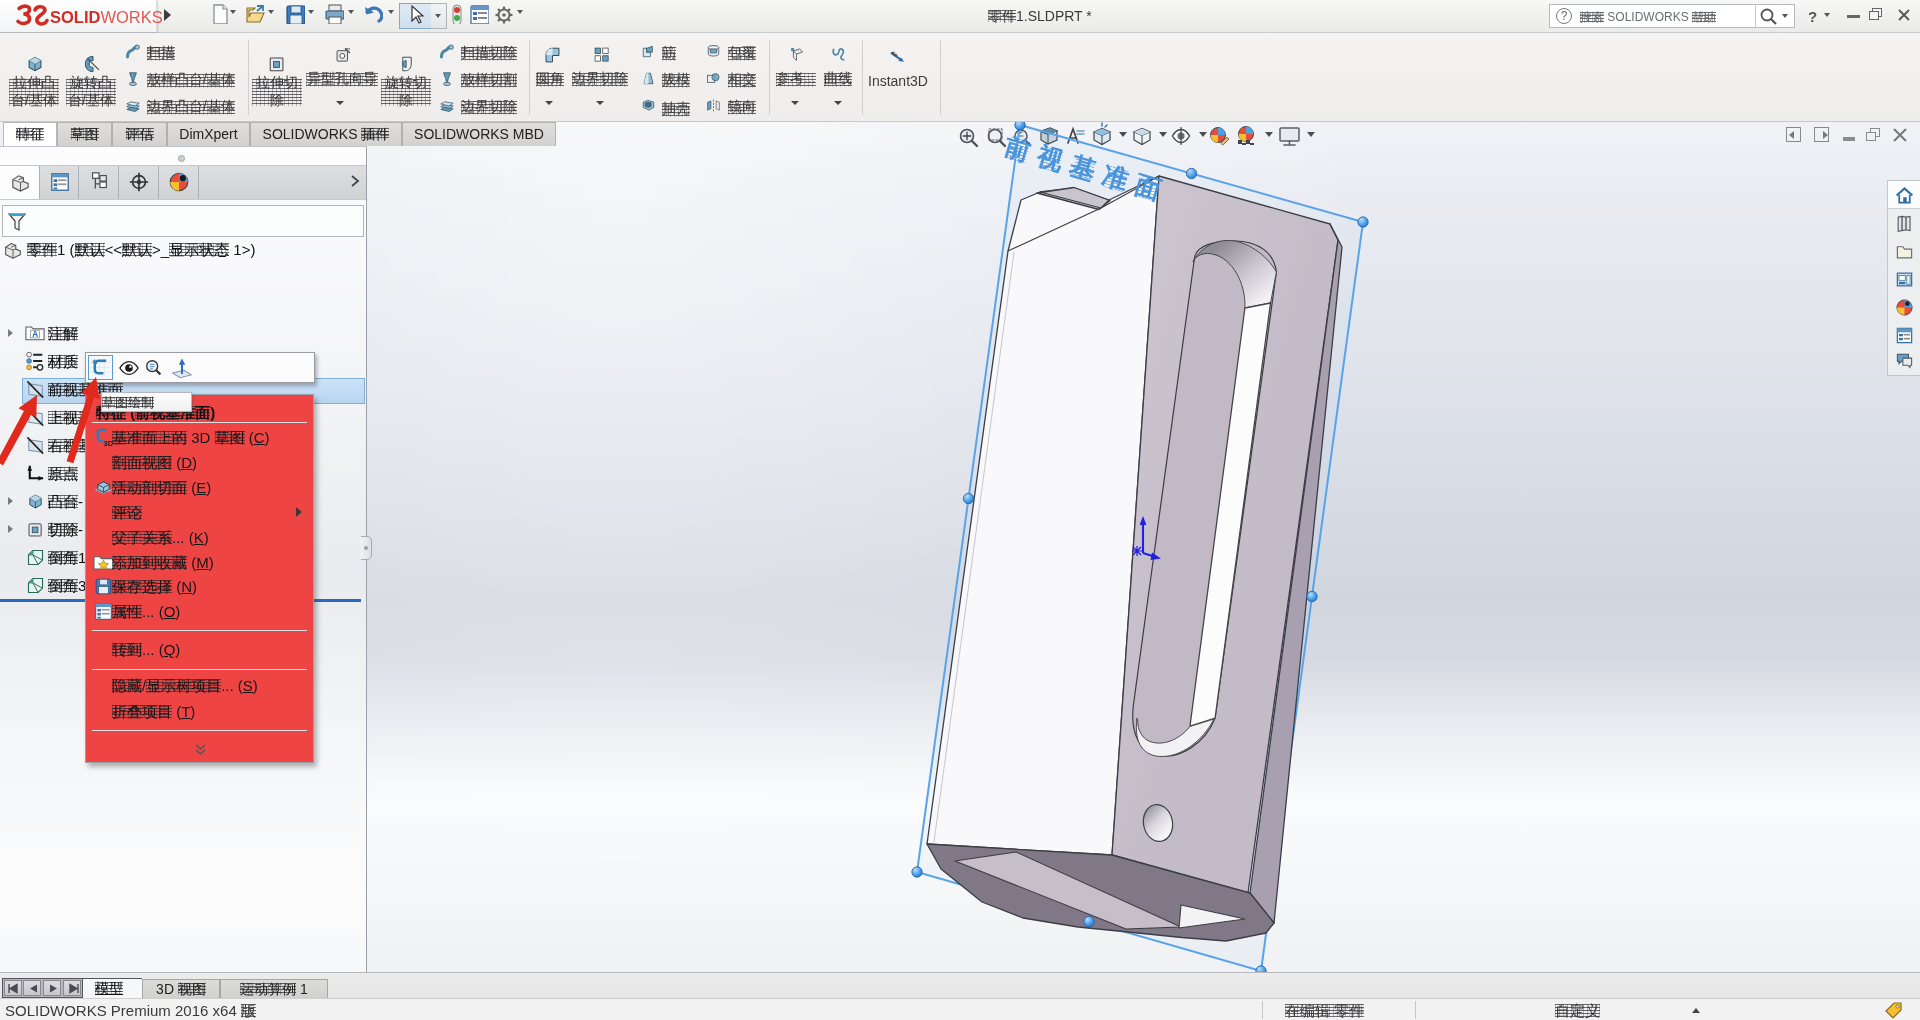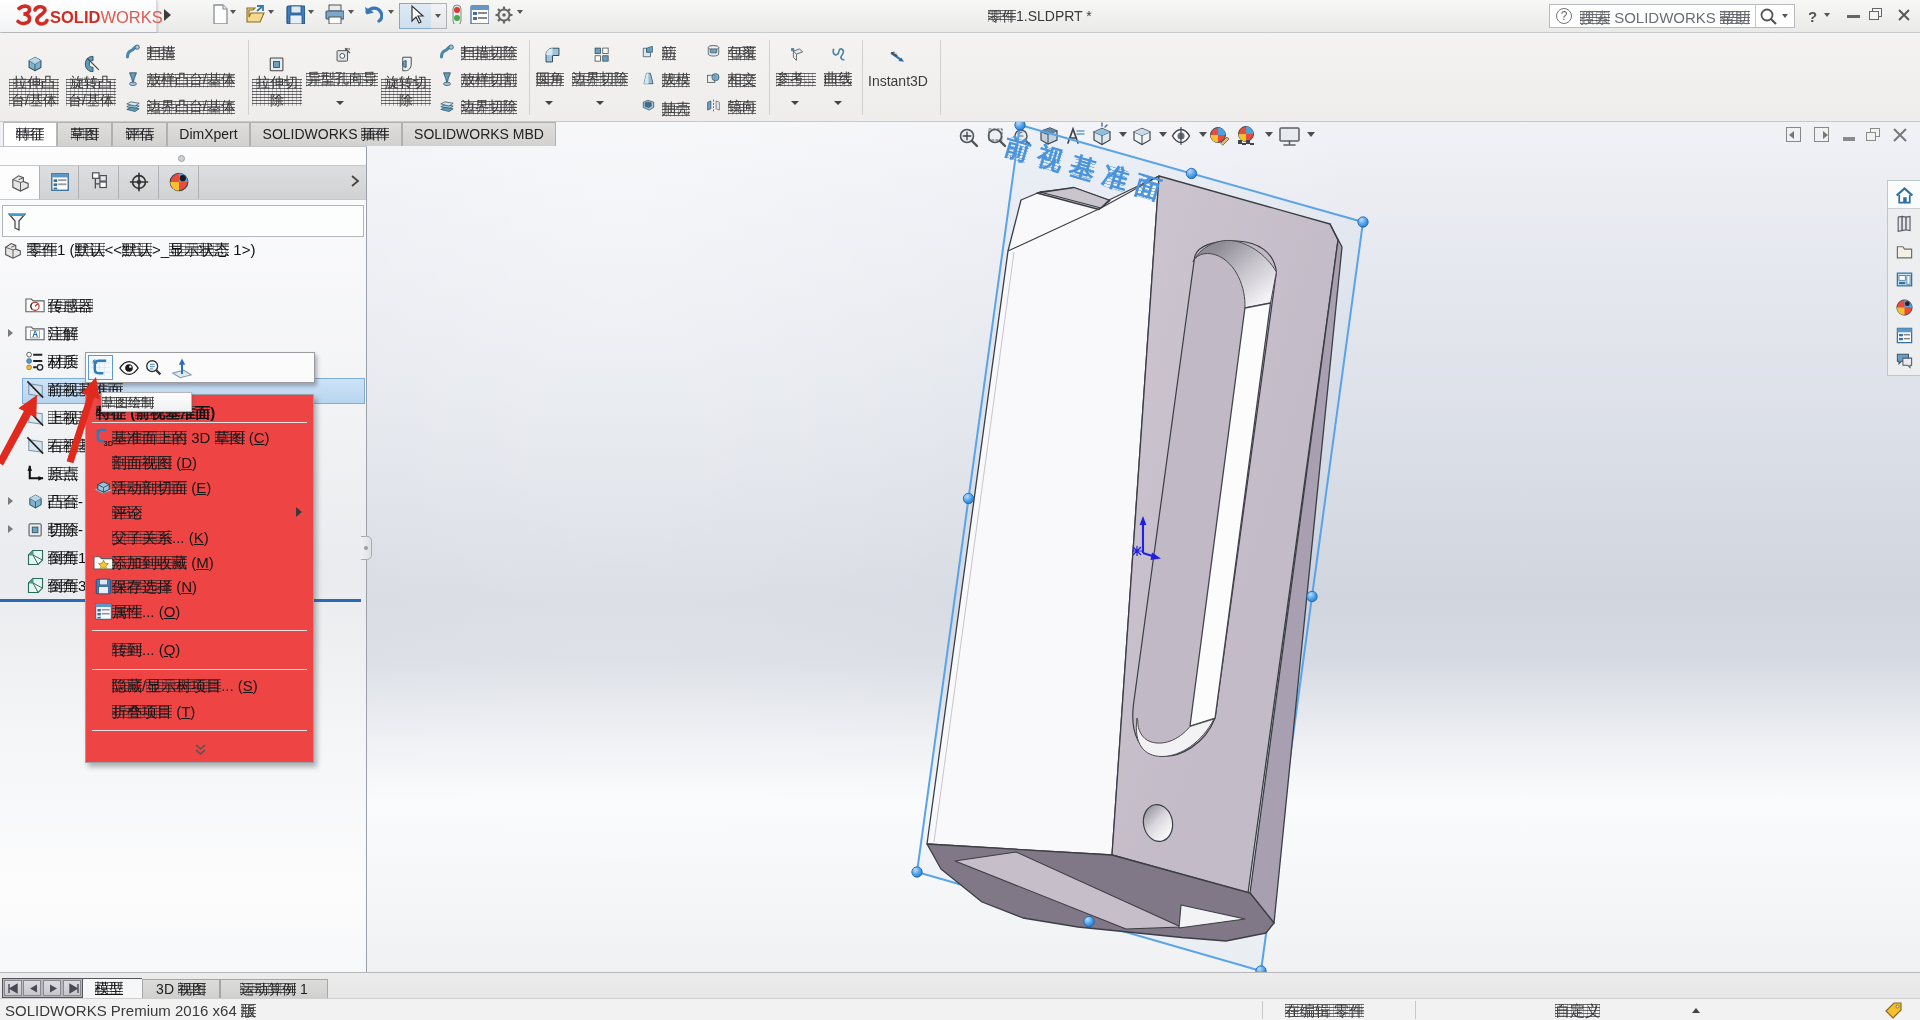--- a/index.html
+++ b/index.html
@@ -6,21 +6,21 @@
 .z{background-image:repeating-linear-gradient(180deg,rgba(40,40,46,.68) 0 1px,rgba(40,40,46,0) 1px 3px),repeating-linear-gradient(90deg,rgba(40,40,46,.30) 0 1px,rgba(40,40,46,0) 1px 4px);background-size:100% 76%,100% 76%;background-position:0 58%,0 58%;background-repeat:no-repeat}
 svg{display:block}
 .zb{background-image:repeating-linear-gradient(180deg,rgba(74,148,220,.6) 0 1px,rgba(74,148,220,0) 1px 3px);background-size:76% 62%;background-position:58% 56%;background-repeat:no-repeat}
 
 #titlebar{left:0;top:0;width:1920px;height:33px;background:linear-gradient(#f7f7f6,#eaeae9);border-bottom:1px solid #c9cccf}
 #logo{left:0;top:0;width:157px;height:32px;background:linear-gradient(#ffffff,#f2f3f4);border-right:1px solid #d8dadc;box-shadow:1px 1px 2px rgba(0,0,0,.15)}
 .qi{position:absolute;top:2px;width:22px;height:22px}
 .car{position:absolute;top:10px;width:0;height:0;border-left:3.5px solid transparent;border-right:3.5px solid transparent;border-top:4px solid #555}
 #doctitle{left:988px;top:8px;font-size:14px;color:#3a3a3a}
 #searchbox{left:1549px;top:4px;width:246px;height:24px;background:#fff;border:1px solid #b8bcc0}
-#searchbox .ph{position:absolute;left:30px;top:4px;font-size:15px;color:#6a6e72}
+#searchbox .ph{position:absolute;left:30px;top:4px;font-size:12px;color:#6a6e72}
 
 #ribbon{left:0;top:33px;width:1920px;height:89px;background:linear-gradient(#f4f3f2,#eeedec);border-bottom:1px solid #c8c8c8}
 .rsep{position:absolute;top:7px;height:75px;width:1px;background:#d2d0ce}
 .rlbl{position:absolute;font-size:14px;color:#3c3c3c;text-align:center;white-space:nowrap}
 .rcar{position:absolute;width:0;height:0;border-left:4px solid transparent;border-right:4px solid transparent;border-top:4.5px solid #444}
 
 #tabrow{left:0;top:122px;width:1920px;height:24px;background:transparent;z-index:5}
 .ctab{position:absolute;top:0;height:24px;background:linear-gradient(#dededd,#d2d1d0);border:1px solid #b2b0ae;border-bottom:none;font-size:14px;color:#222;text-align:center;line-height:23px}
 .ctab.act{background:#fff;border-color:#b8b8b8}
 
@@ -629,29 +629,20 @@
       </svg>
   </div>
 
   <div class="trow" style="top:89px">
       <svg class="ticon" style="left:2px" width="22" height="22" viewBox="0 0 24 24">
         <path d="M4 9 L10 5 L15 7 L15 11 L20 13 L20 17 L12 21 L4 17 Z" fill="#e9e7e3" stroke="#55565a" stroke-width="1.2"></path>
         <path d="M4 9 L12 12 L12 21 M12 12 L15 11 M15 7 L10 9" fill="none" stroke="#55565a" stroke-width="1"></path>
       </svg>
       <span class="tx" style="left:27px"><span class="z">零件</span>1 (<span class="z">默认</span>&lt;&lt;<span class="z">默认</span>&gt;_<span class="z">显示状态</span> 1&gt;)</span>
     </div>
-  <div class="trow" style="top:145px">
-      <svg class="ticon" width="20" height="19" viewBox="0 0 22 20">
-        <path d="M1 4 L7 4 L9 6 L21 6 L21 18 L1 18 Z" fill="#fdfdfb" stroke="#5a6066" stroke-width="1.2"></path>
-        <circle cx="11" cy="12" r="4.5" fill="#fff" stroke="#b03028" stroke-width="1.2"></circle>
-        <path d="M11 12 L14 9.5" stroke="#b03028" stroke-width="1.3"></path>
-        <path d="M8 15.5 A4.5 4.5 0 0 1 8 8.5" fill="none" stroke="#333" stroke-width="1.2"></path>
-      </svg>
-      <span class="tx"><span class="z">传感器</span></span>
-    </div>
   <div class="trow" style="top:173px">
       <div class="exp"></div>
       <svg class="ticon" width="20" height="19" viewBox="0 0 22 20">
         <path d="M1 4 L7 4 L9 6 L21 6 L21 18 L1 18 Z" fill="#fdfdfb" stroke="#5a6066" stroke-width="1.2"></path>
         <rect x="6" y="8" width="10" height="8" fill="#fff" stroke="#888" stroke-width=".8"></rect>
         <text x="8" y="15.5" font-size="9" font-weight="bold" fill="#2060a8">A</text>
       </svg>
       <span class="tx"><span class="z">注解</span></span>
     </div>
   <div class="trow" style="top:201px">

